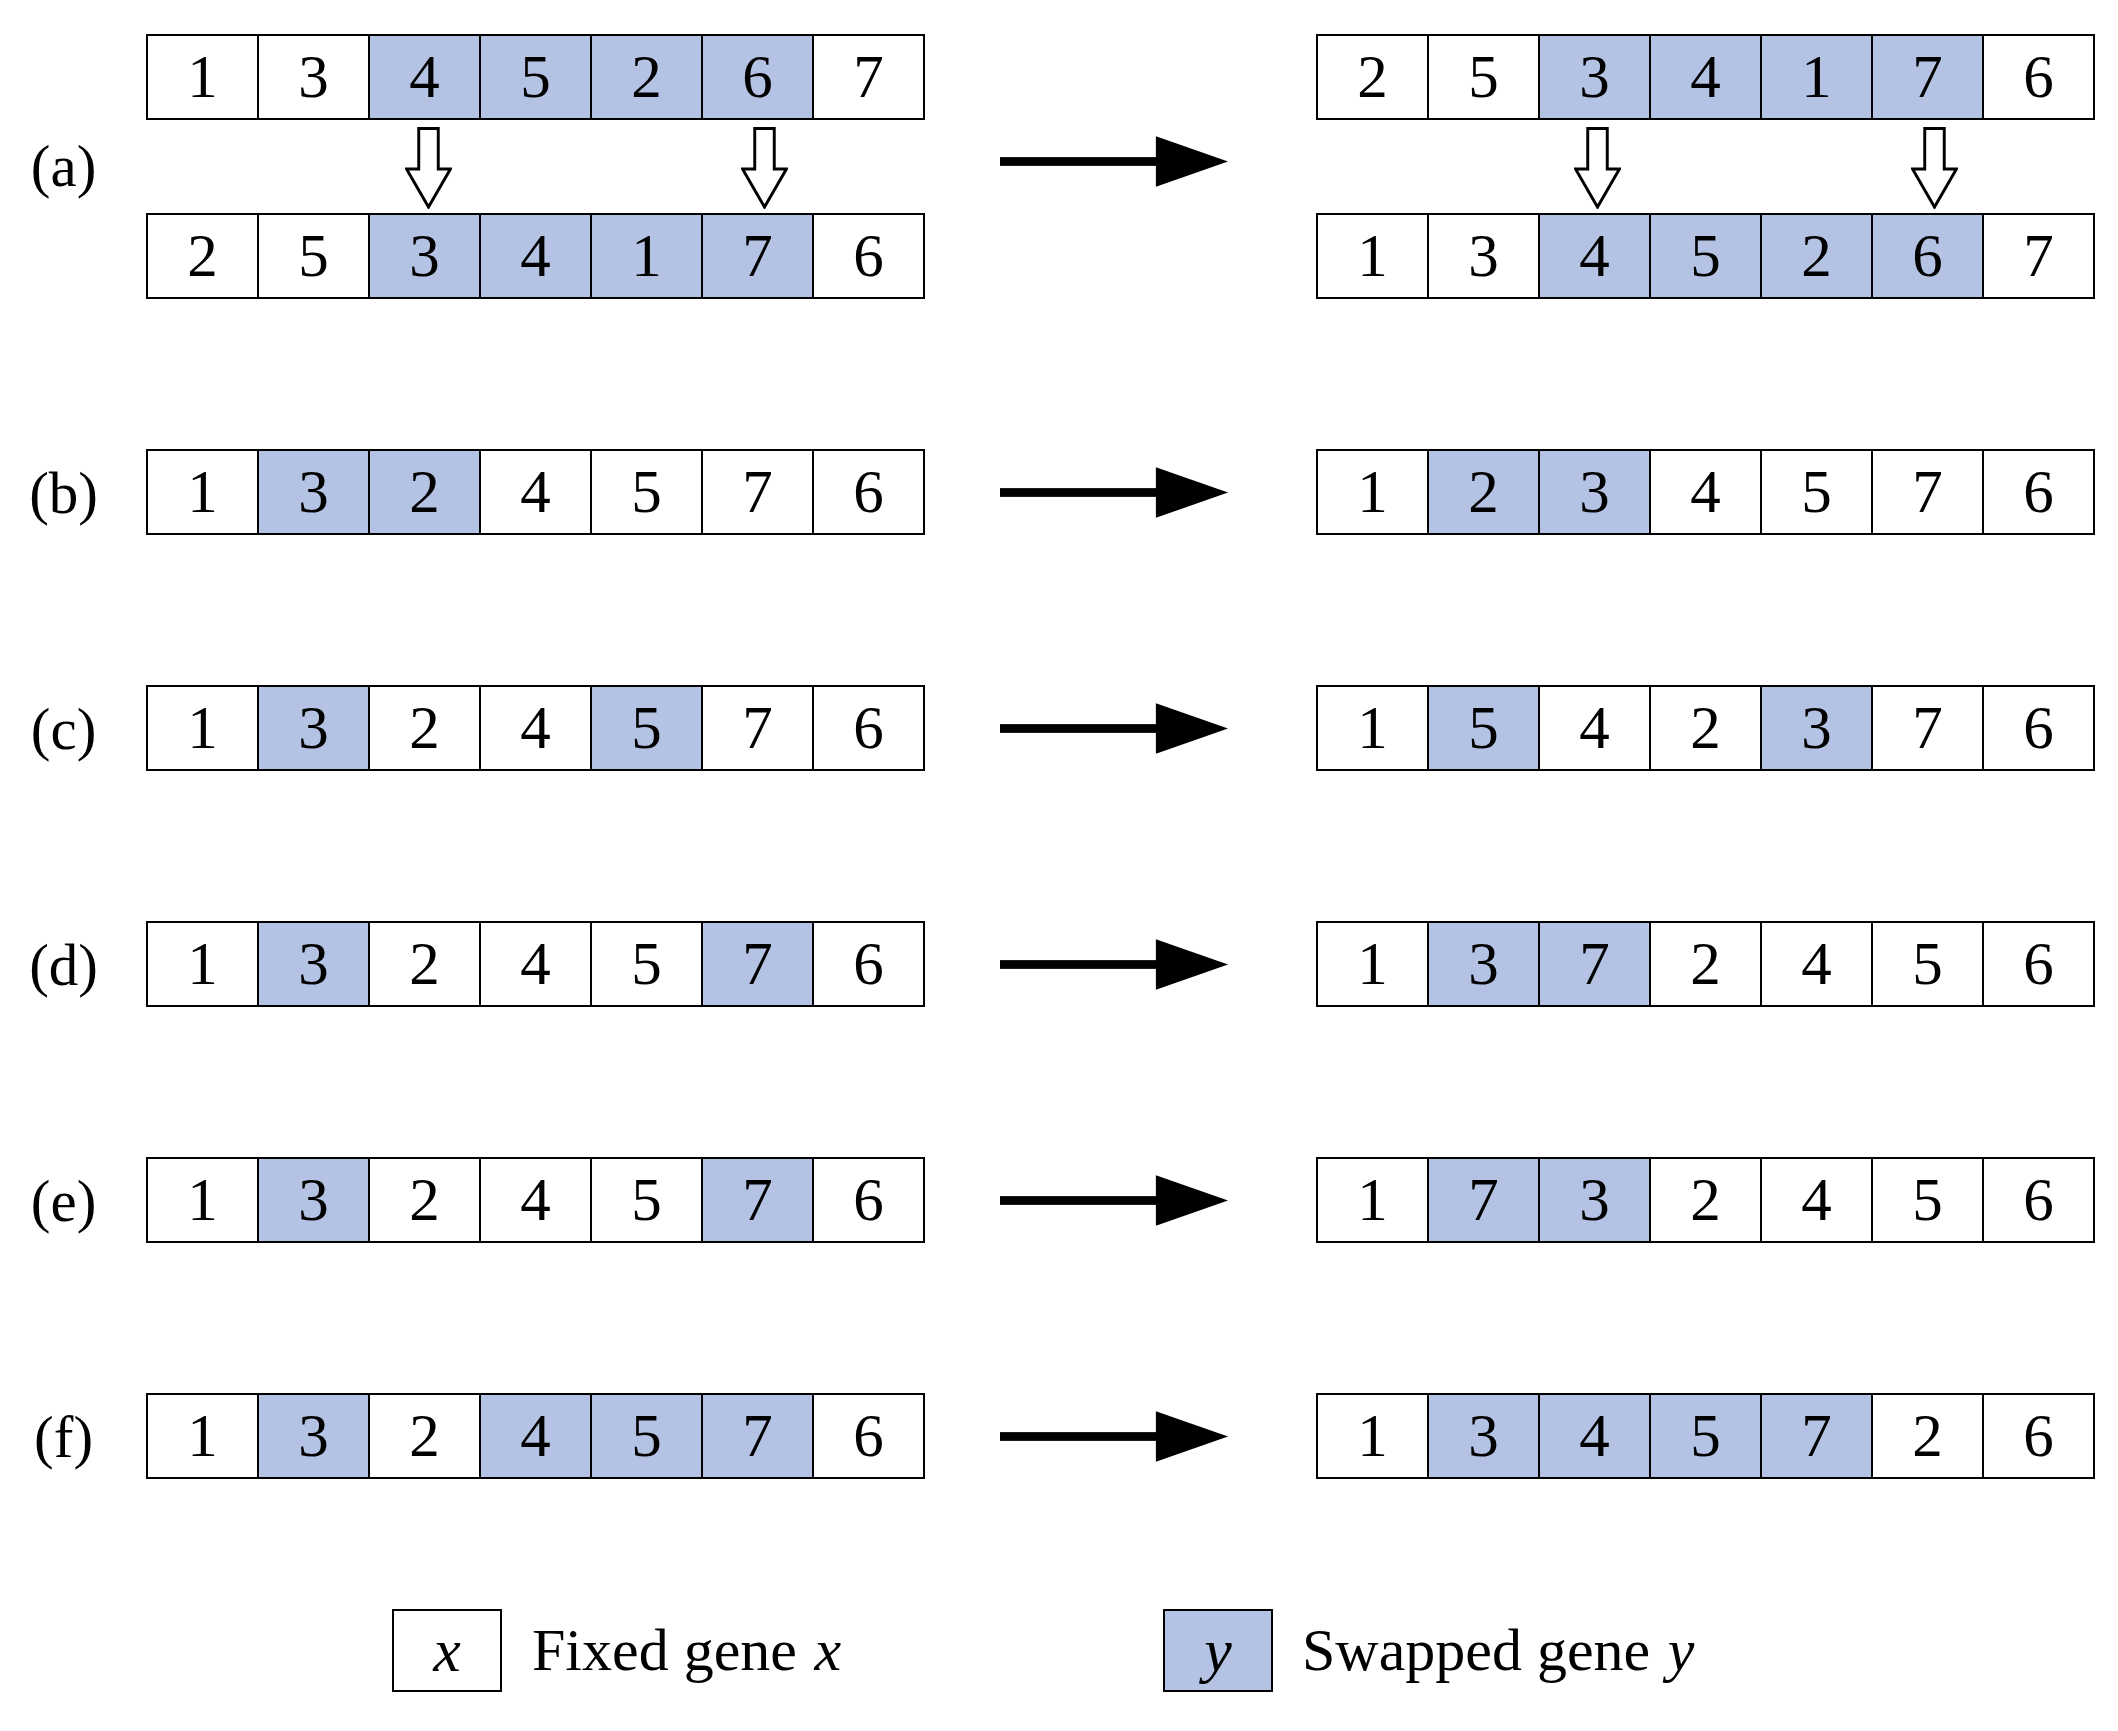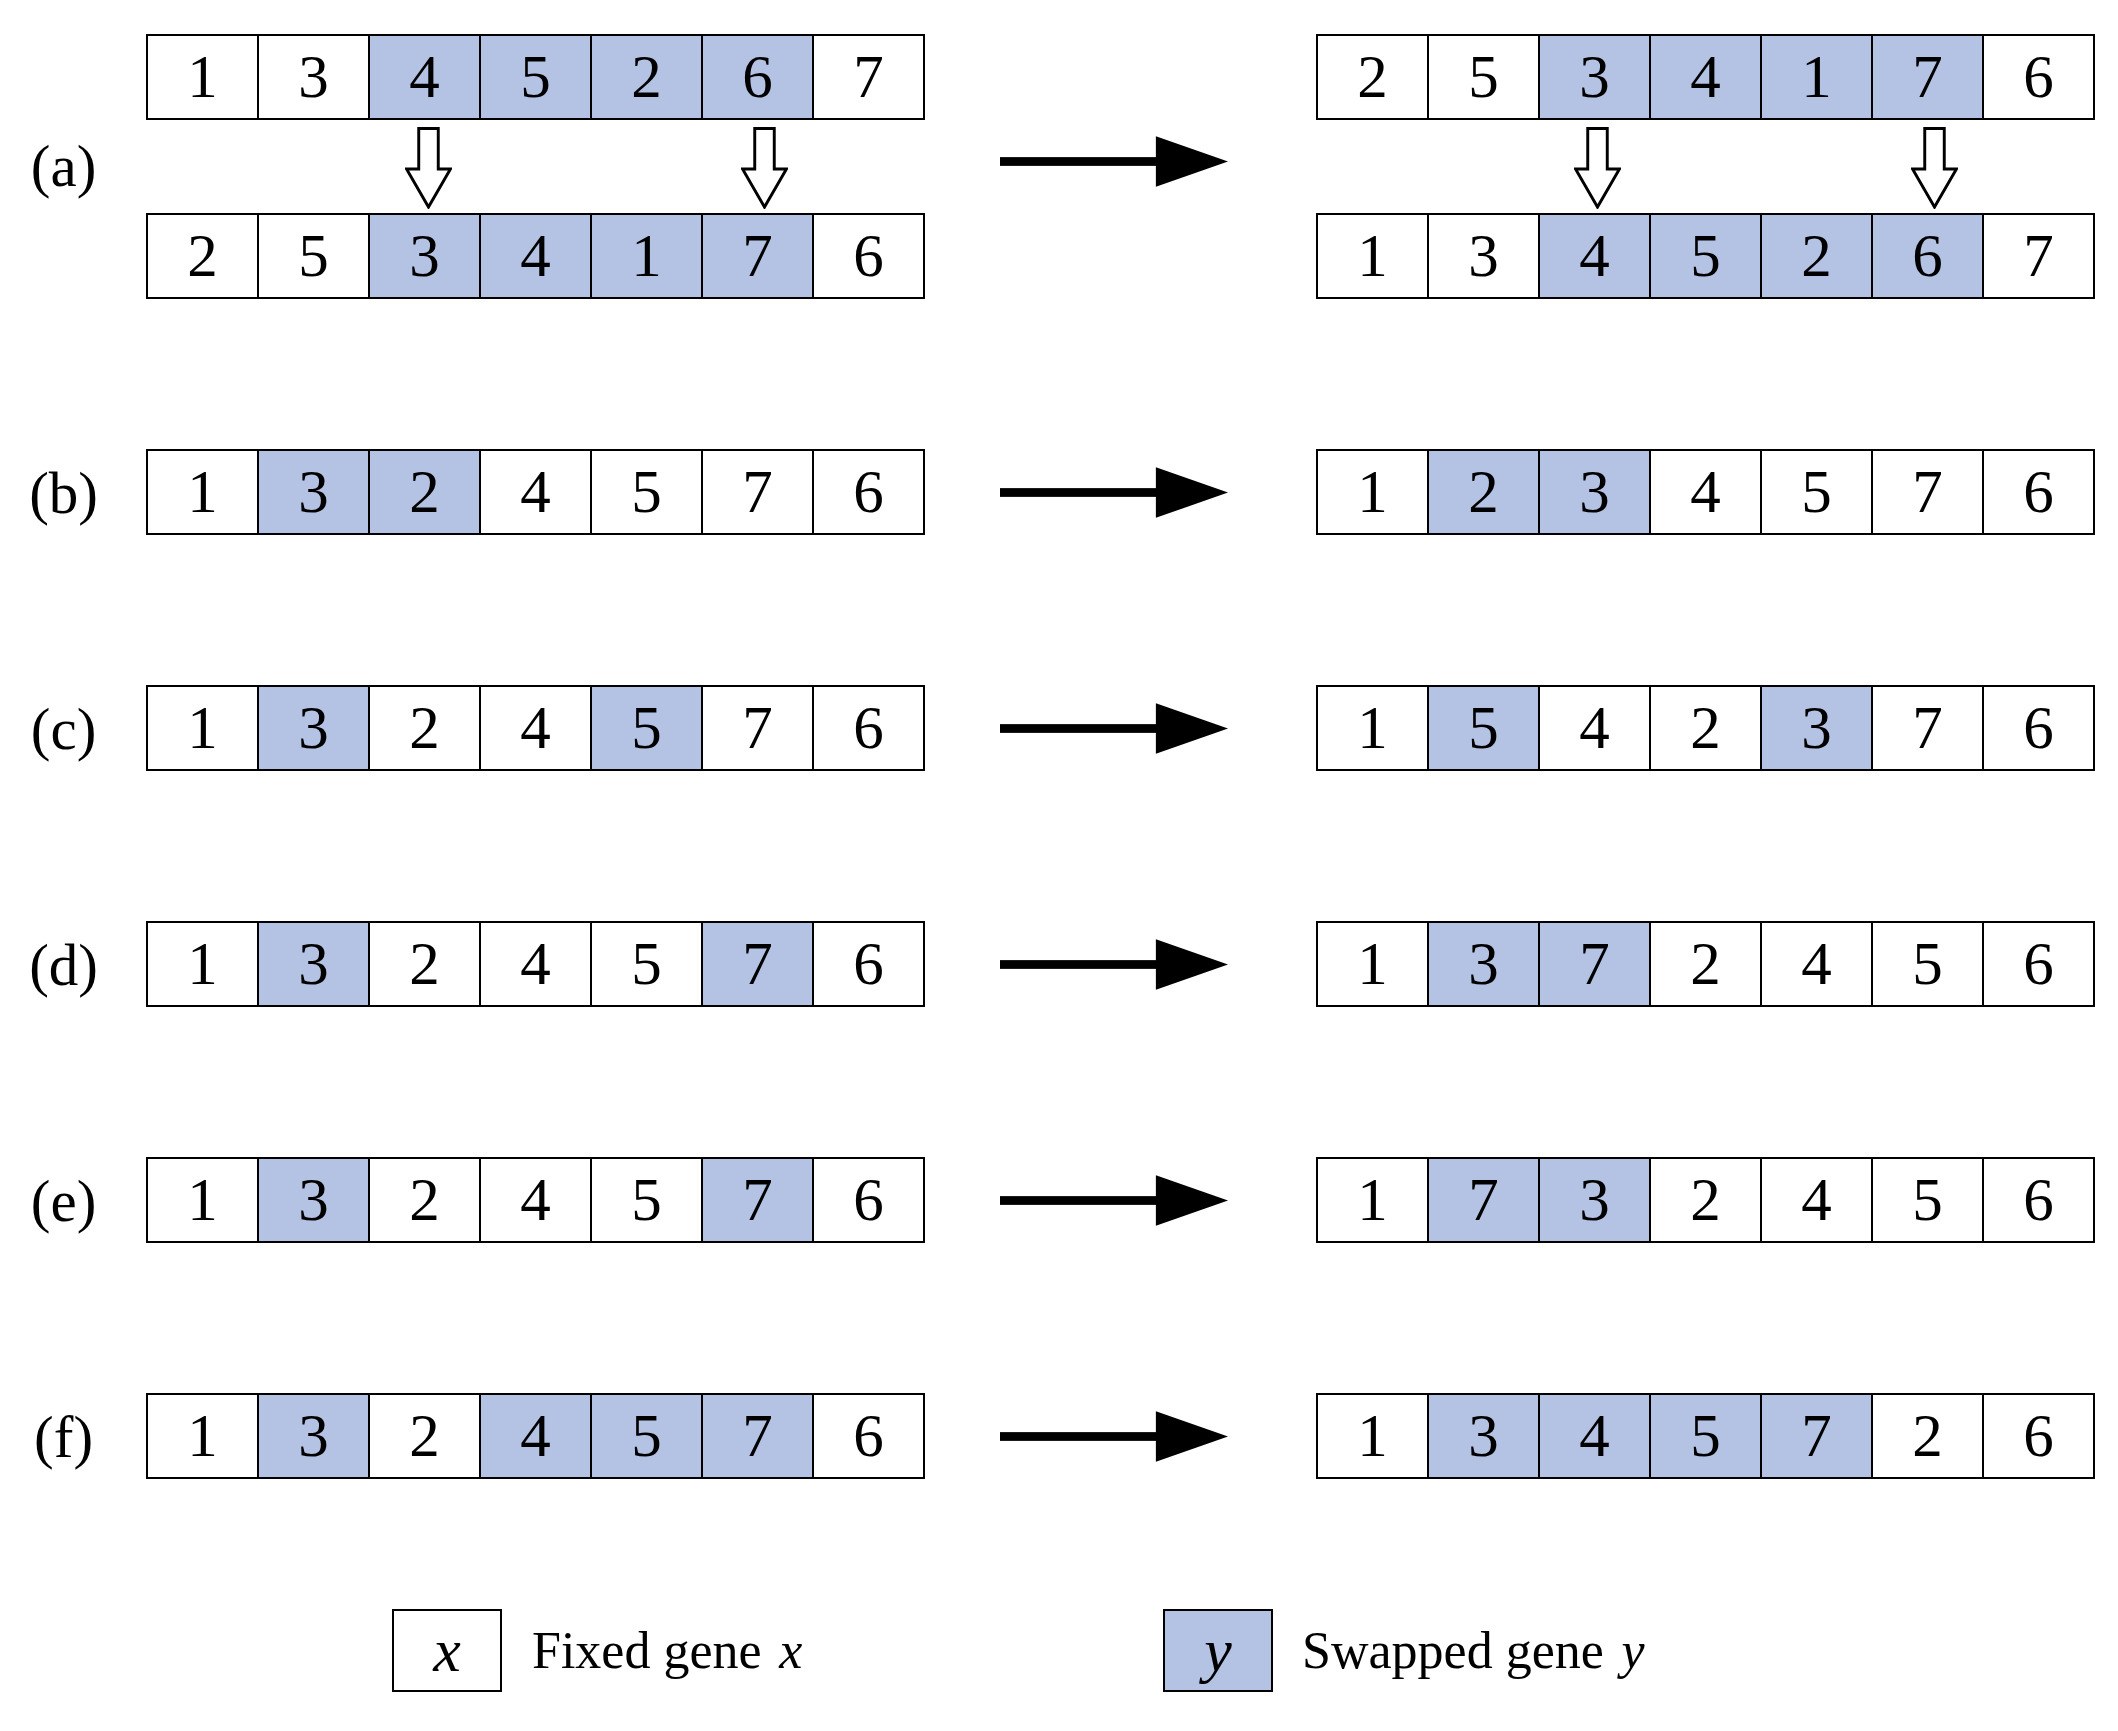--- a/index.html
+++ b/index.html
@@ -36,21 +36,21 @@
   .legend-box{
     position:absolute;width:110px;height:83px;box-sizing:border-box;
     border:2.9px solid #000;
     display:flex;align-items:center;justify-content:center;
     font-size:62px;font-style:italic;background:#fff;
   }
   .legend-box.hl{background:var(--hl,#b4c3e4);}
   .legend-label{
     position:absolute;height:83px;
     display:flex;align-items:center;
-    font-size:52px;white-space:pre;
+    font-size:60px;white-space:pre;
   }
   .legend-label .sym{font-style:italic;margin-left:17.6px;}
 </style>
 </head>
 <body>
 
 <div id="figure">
 
   <section>
     <div class="row-label" style="top:122px;">(a)</div>

